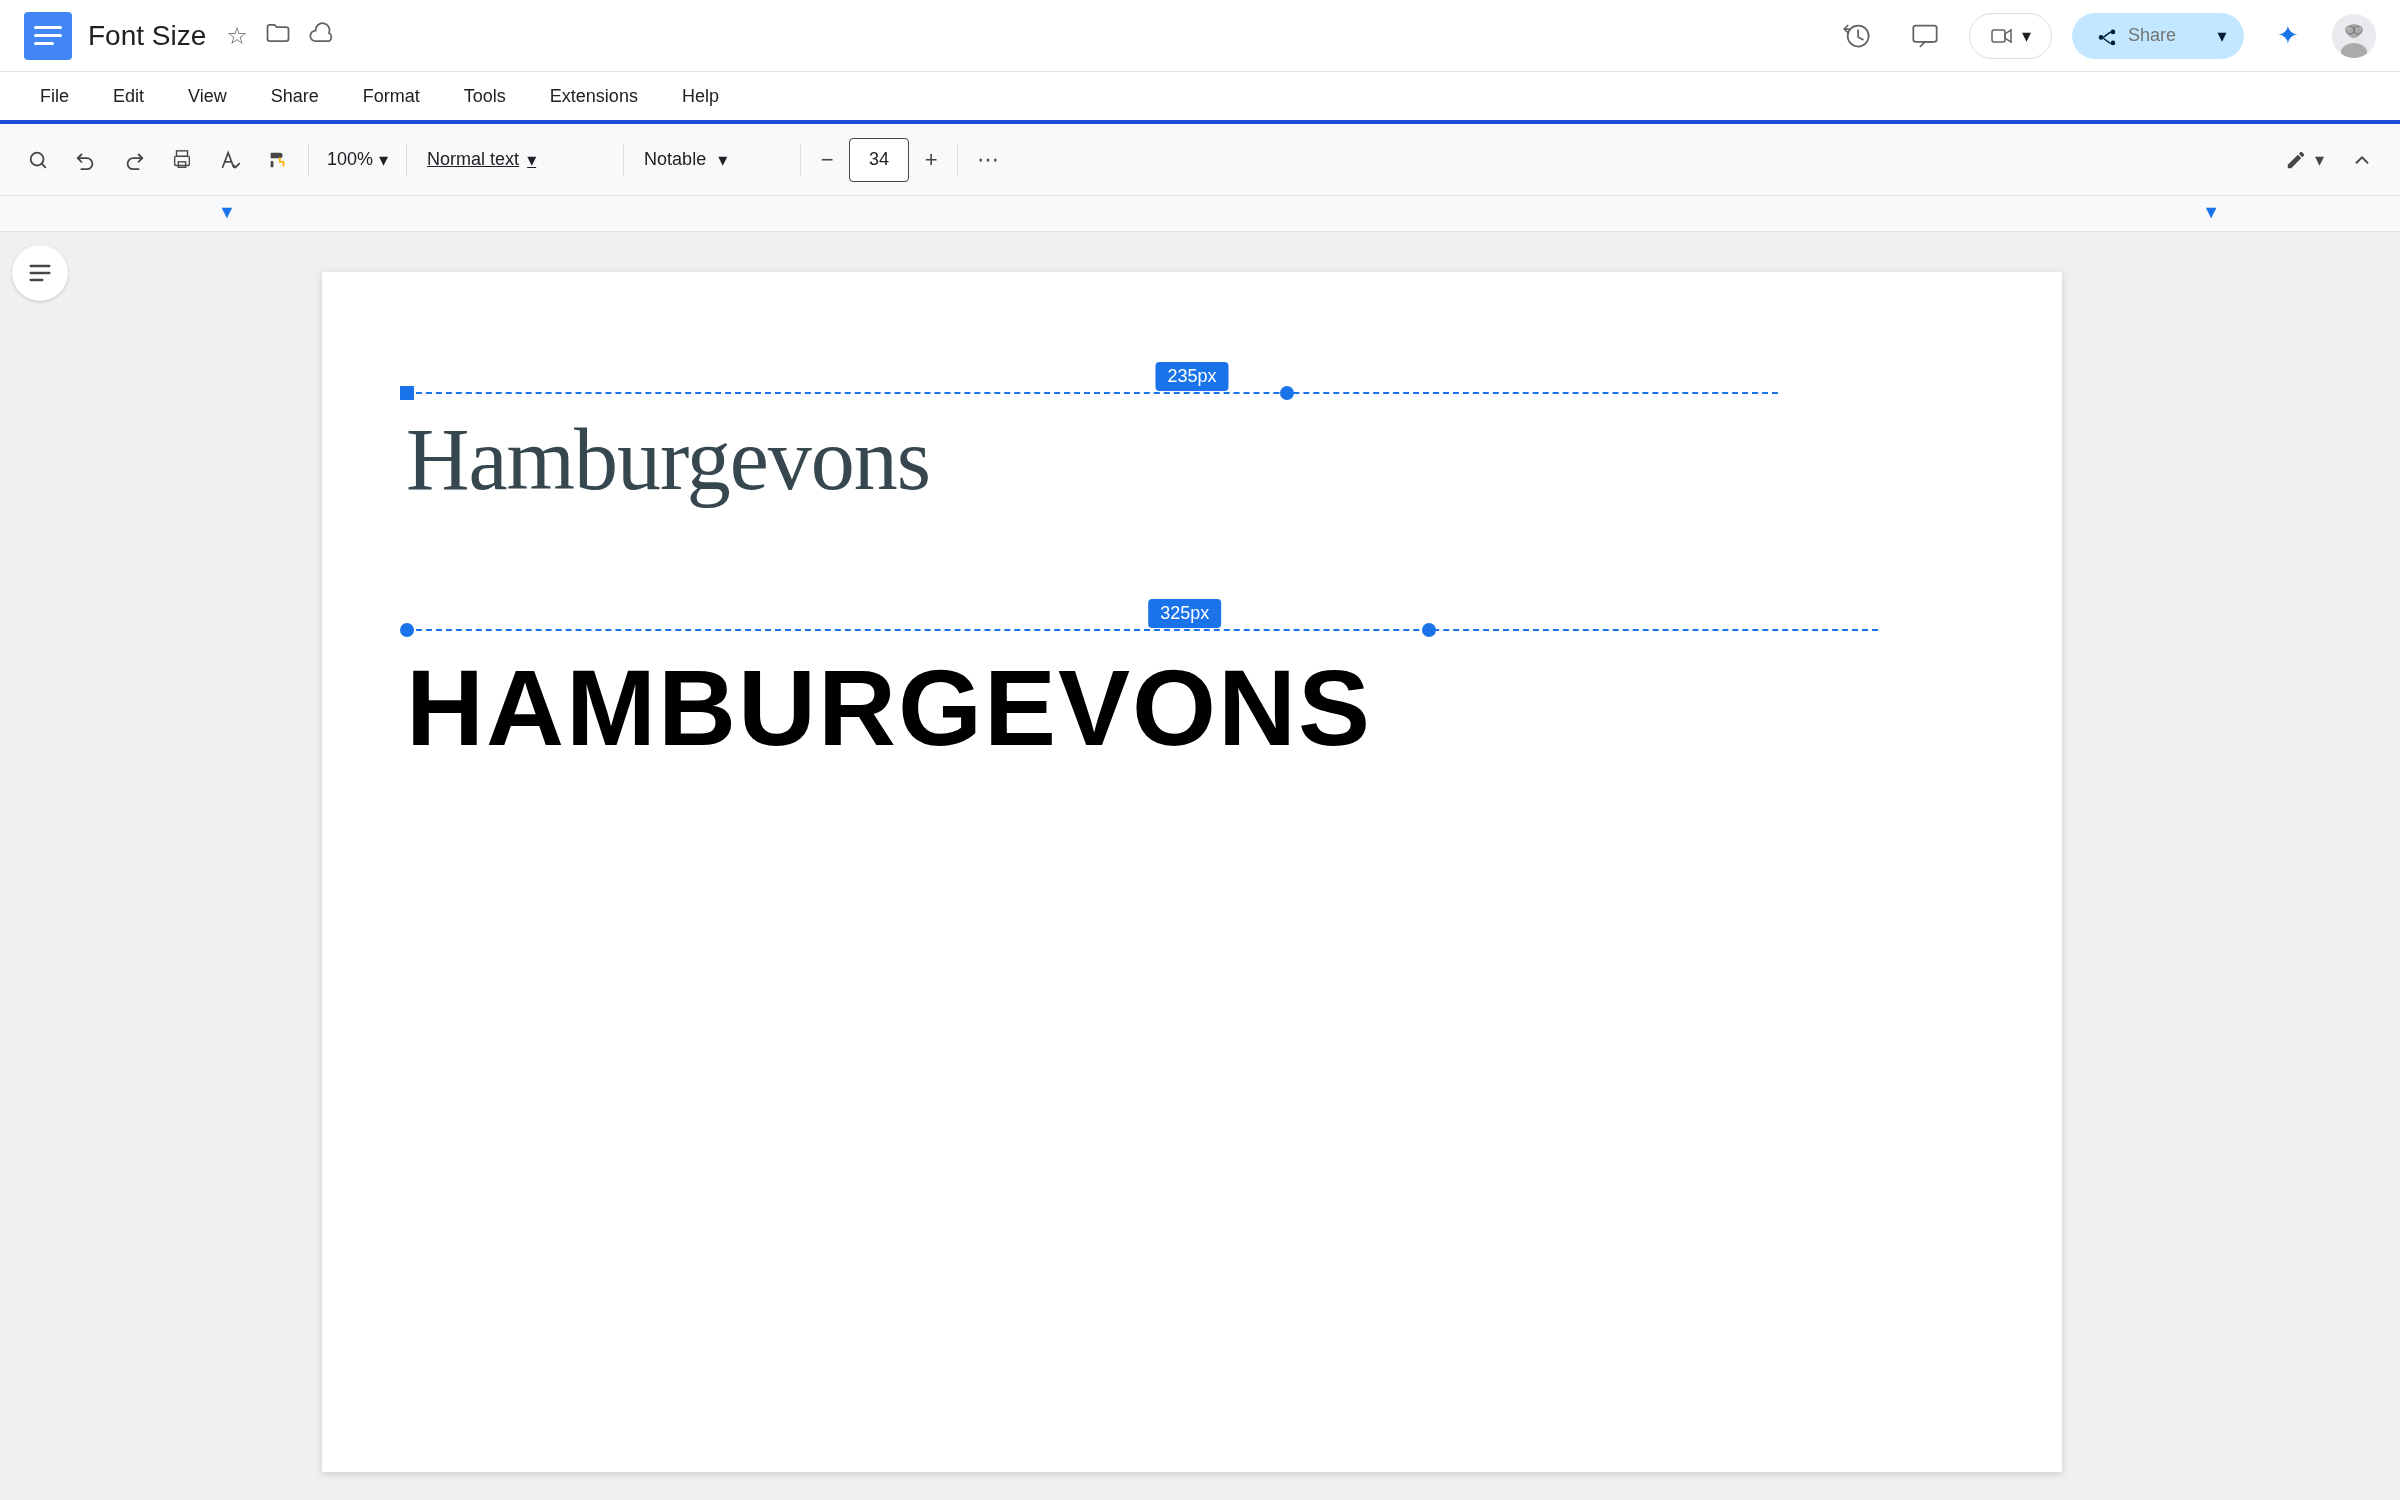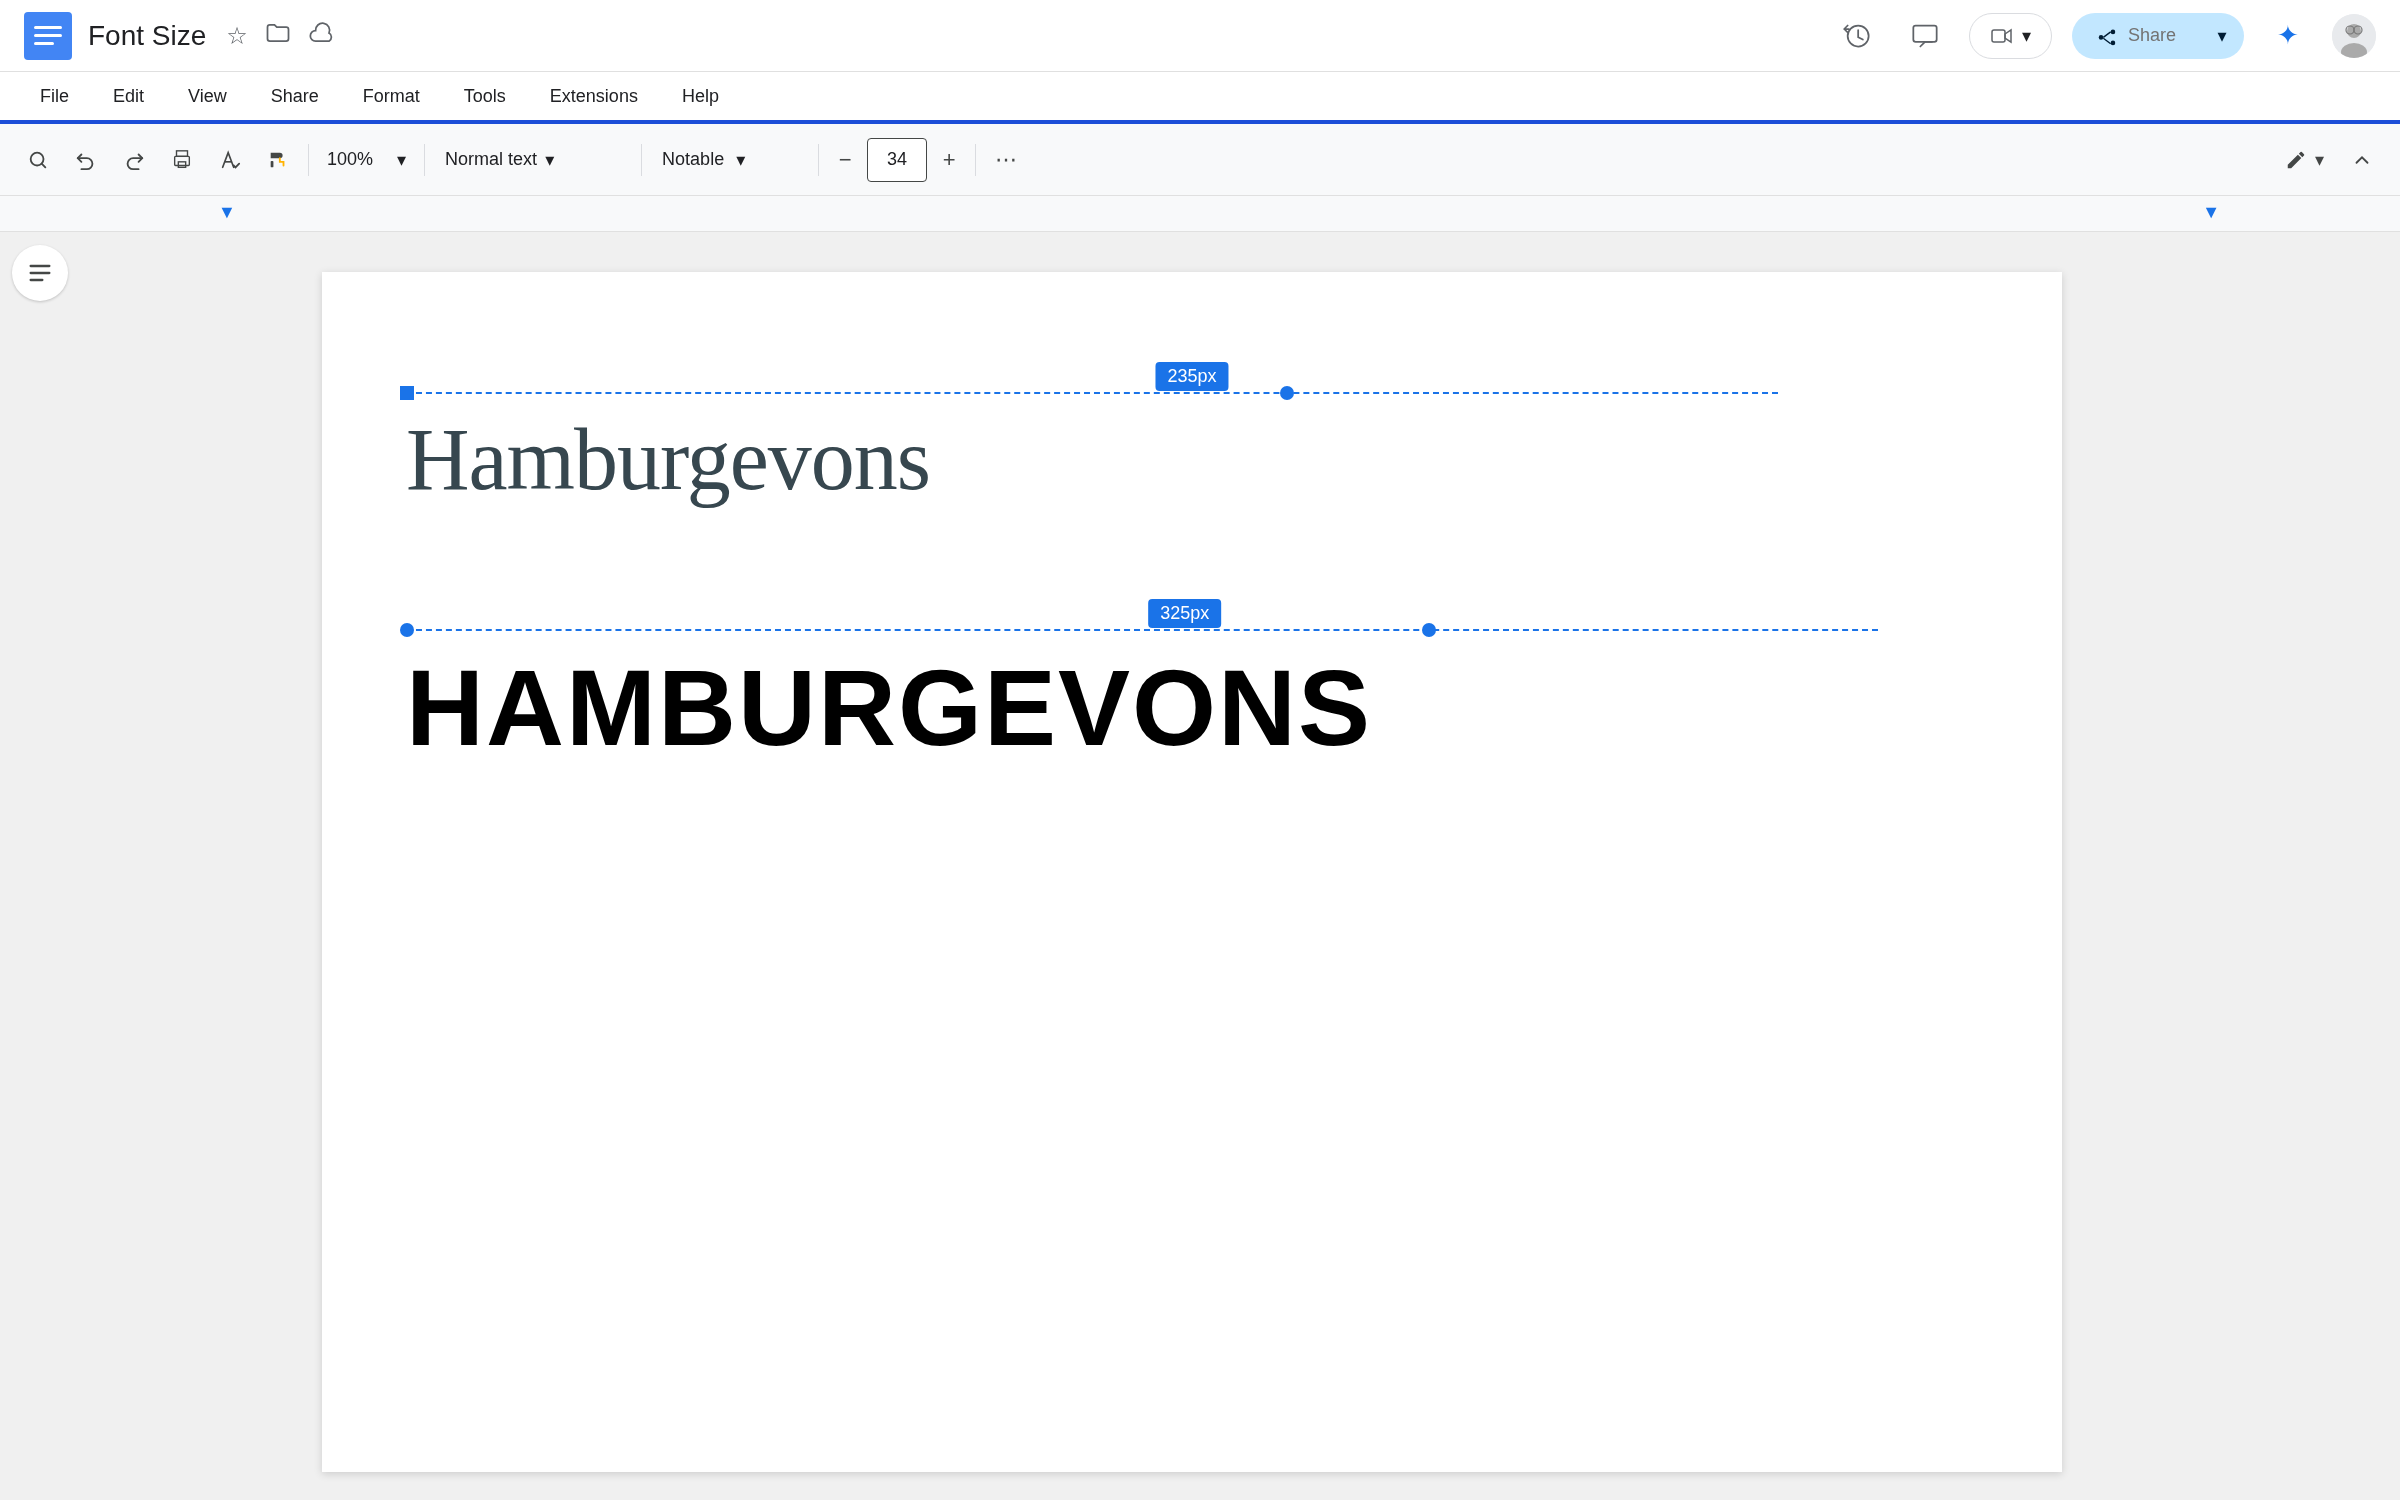--- a/index.html
+++ b/index.html
@@ -155,34 +155,35 @@
       margin: 0 4px;
     }
     .zoom-selector {
       display: flex;
       align-items: center;
       border-radius: 4px;
       padding: 6px 10px;
       cursor: pointer;
       font-size: 18px;
       color: #202124;
-      gap: 24px;
+      gap: 6px;
       white-space: nowrap;
     }
     .style-selector {
       display: flex;
       align-items: center;
       border-radius: 4px;
       padding: 6px 12px;
       cursor: pointer;
       font-size: 18px;
       color: #202124;
       gap: 8px;
       min-width: 200px;
       white-space: nowrap;
+      text-decoration: underline;
     }
     .font-selector {
       display: flex;
       align-items: center;
       border-radius: 4px;
       padding: 6px 12px;
       cursor: pointer;
       font-size: 18px;
       color: #202124;
       gap: 12px;

